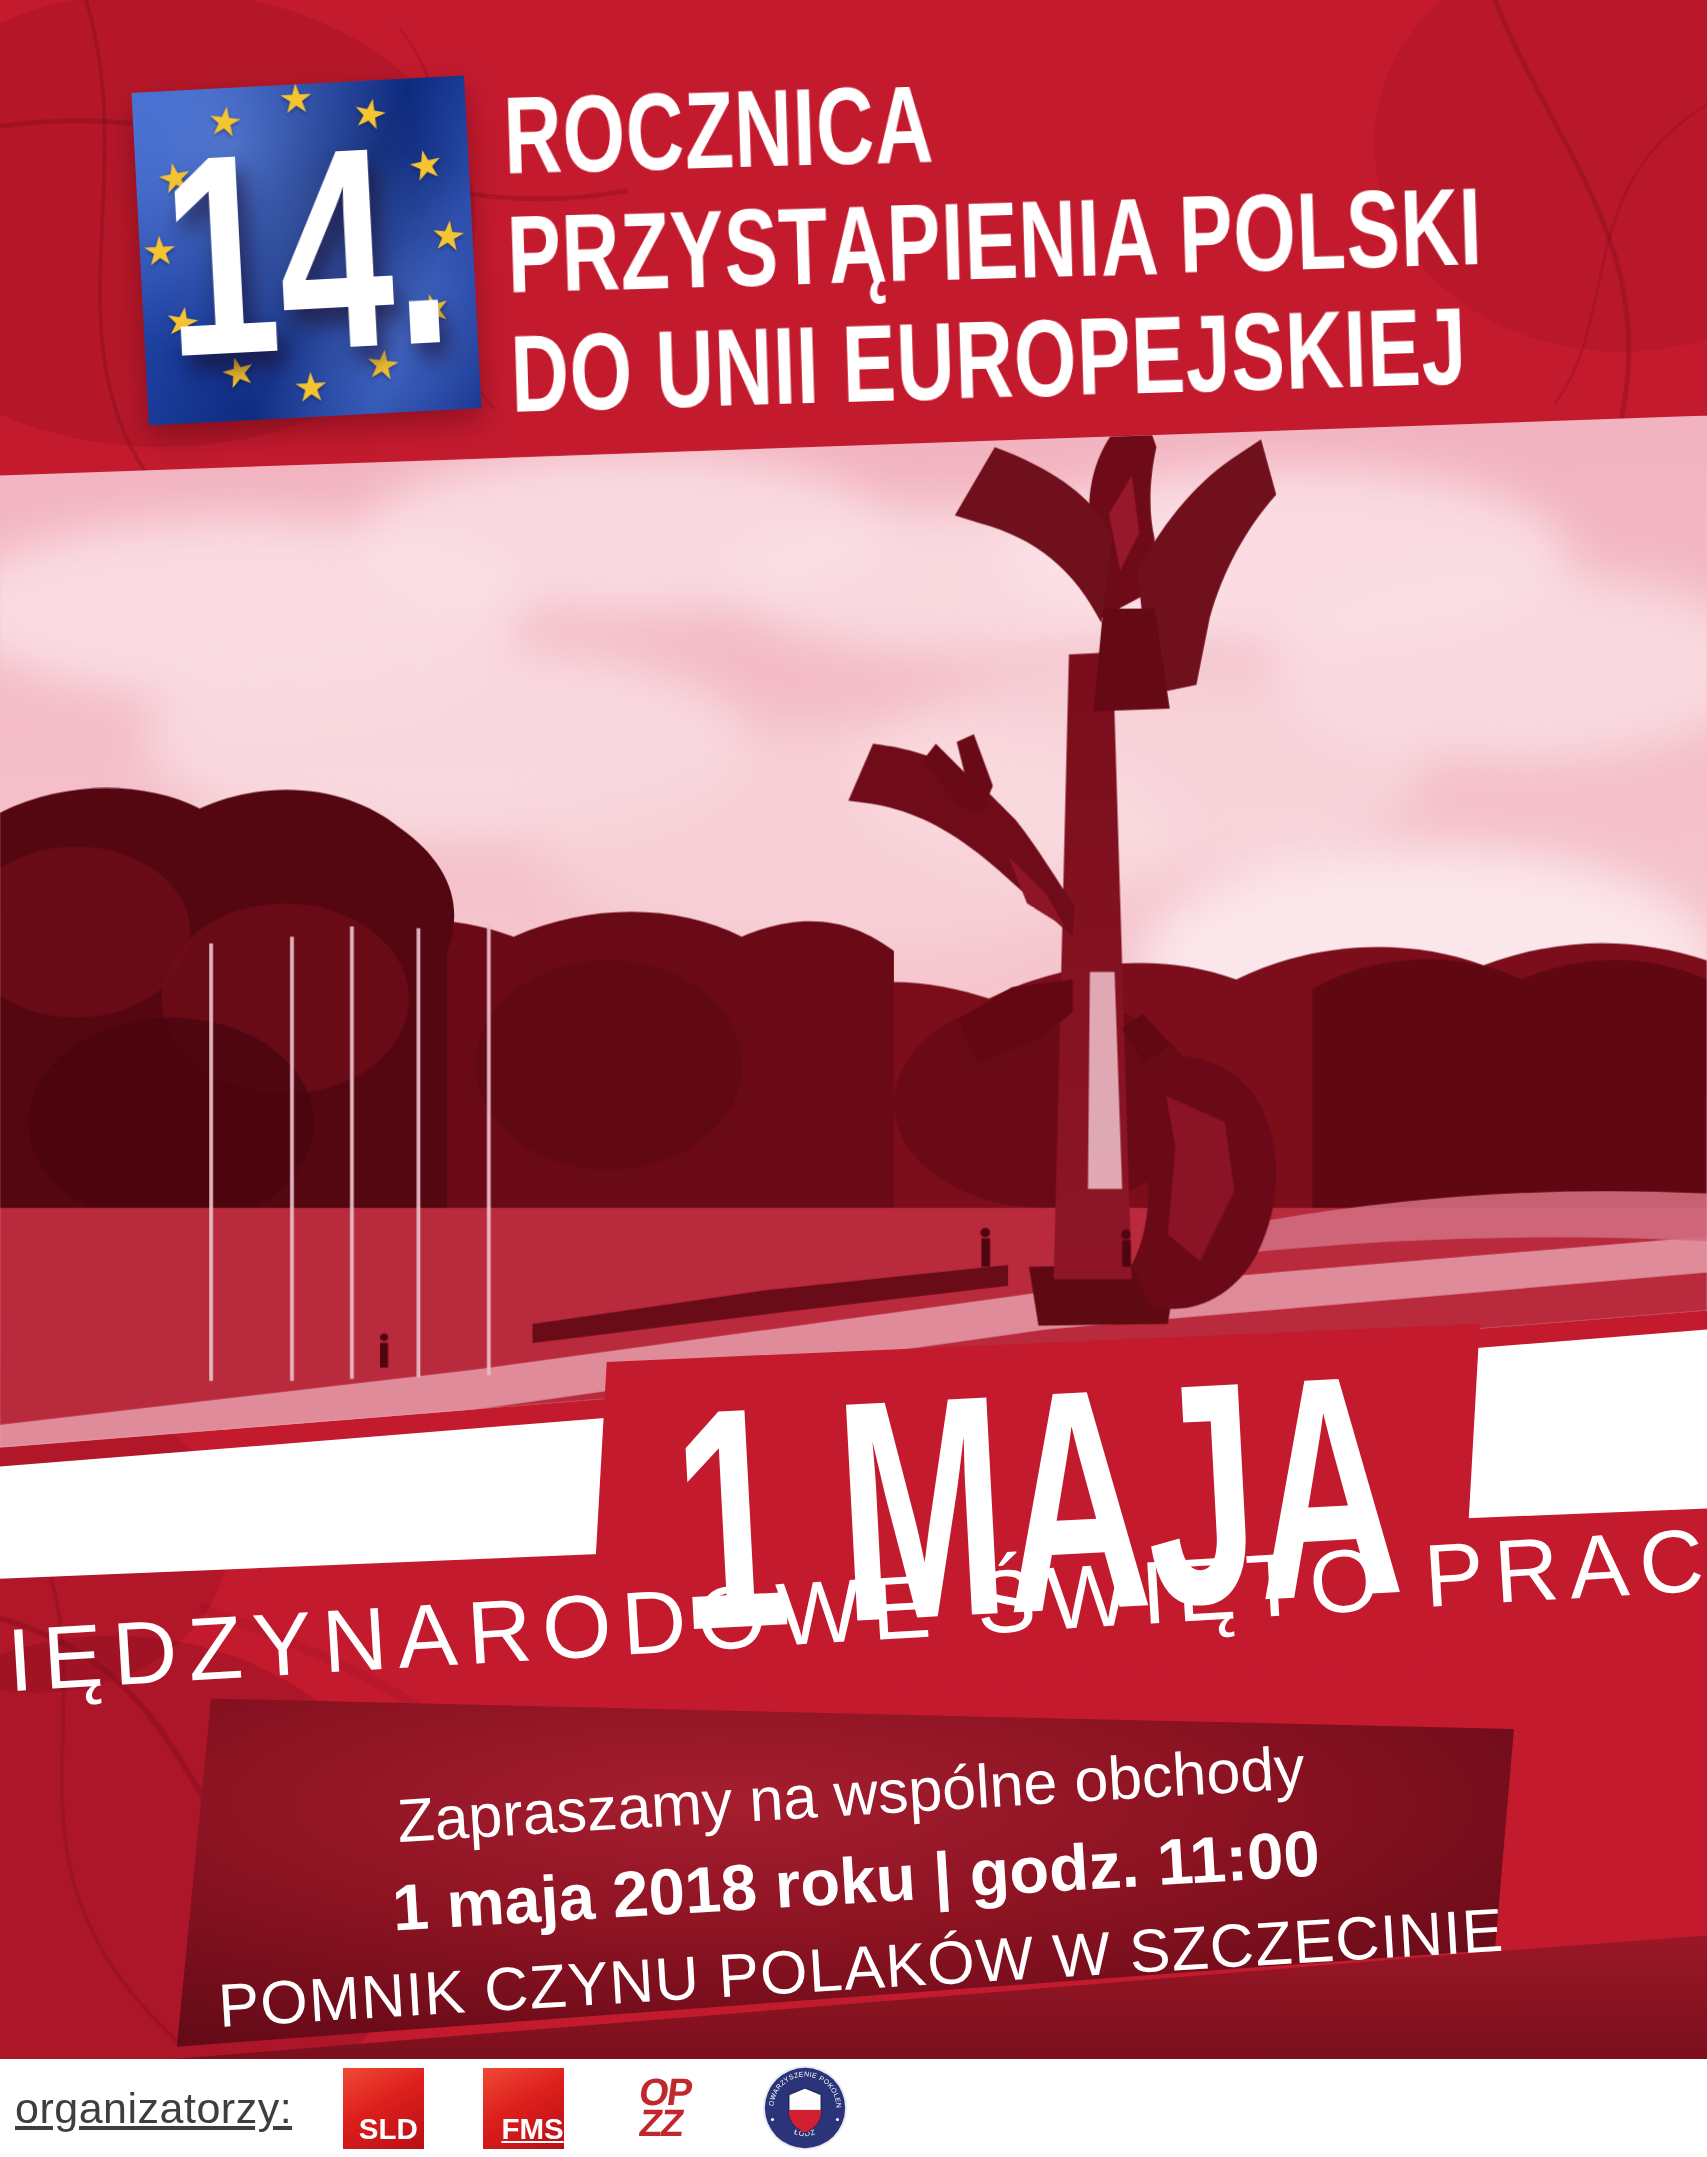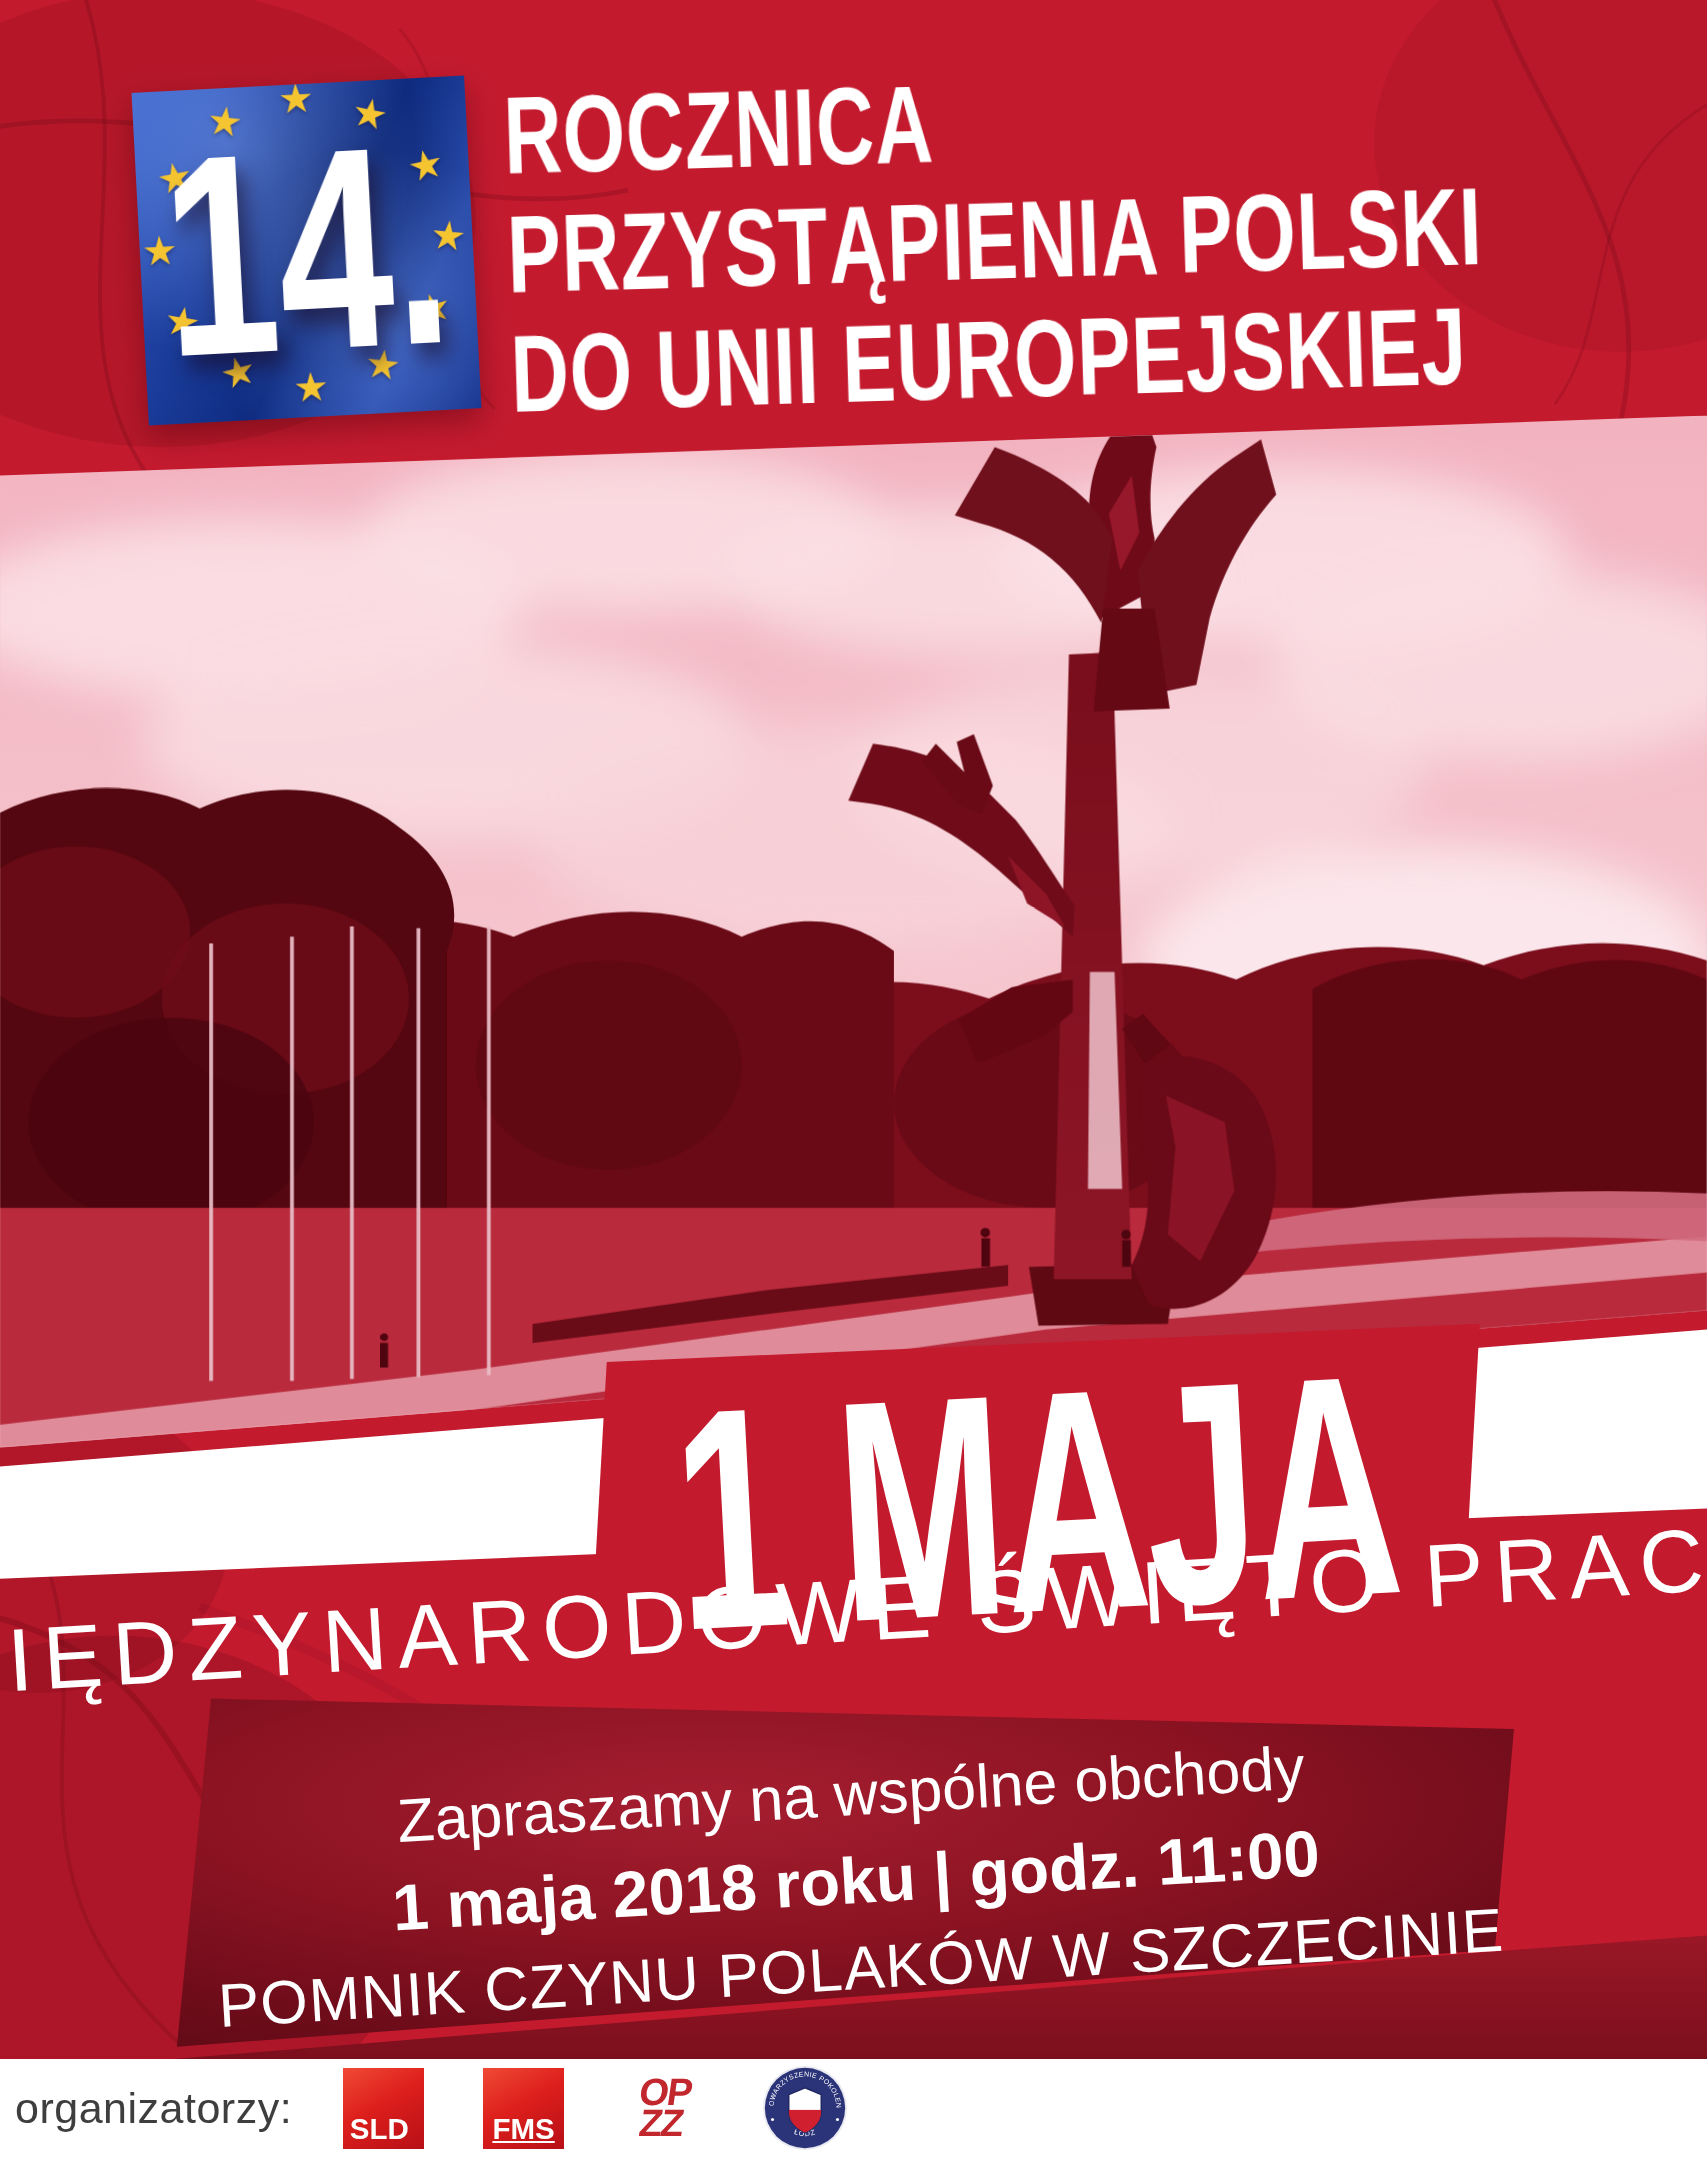--- a/index.html
+++ b/index.html
@@ -66,29 +66,29 @@
   .invite .l1{font-size:61px;line-height:84px;font-weight:400;}
   .invite .l2{font-size:65px;line-height:89px;font-weight:bold;}
   .invite .l3{font-size:61px;line-height:86px;font-weight:400;letter-spacing:.02em;}
   
   .footer{
     left:0;top:2059px;width:1707px;height:98px;background:#fff;
     display:flex;align-items:center;
   }
   .footer .label{
     margin-left:15px;margin-right:51px;
-    font-size:43px;color:#3e3e3e;letter-spacing:0.5px;
+    font-size:43px;color:#3e3e3e;letter-spacing:0.5px;text-decoration:underline;
   }
   .logos{display:flex;align-items:center;gap:59px;}
   .logo-sq{
     width:81px;height:81px;position:relative;
     background:linear-gradient(150deg,#f04a36 0%,#dd1f1c 45%,#b70f17 100%);
   }
   .logo-sq .t{
-    position:absolute;bottom:2.9px;color:#fff;font-weight:bold;font-size:29.5px;letter-spacing:0;
+    position:absolute;bottom:2.9px;color:#fff;font-weight:bold;font-size:29.5px;letter-spacing:0;margin-left:9px;
   }
   .logo-sld .t{left:6.7px;}
   .logo-fms .t{left:50%;transform:translateX(-50%);text-decoration:underline;}
   .logo-opzz{
     width:80px;height:82px;display:flex;flex-direction:column;align-items:center;justify-content:center;
     color:#c1272d;font-weight:bold;font-size:38px;line-height:.82;
     letter-spacing:-1.9px;transform:skewX(-8deg);
   }
   .logo-badge{width:86px;height:86px;}
 </style>

